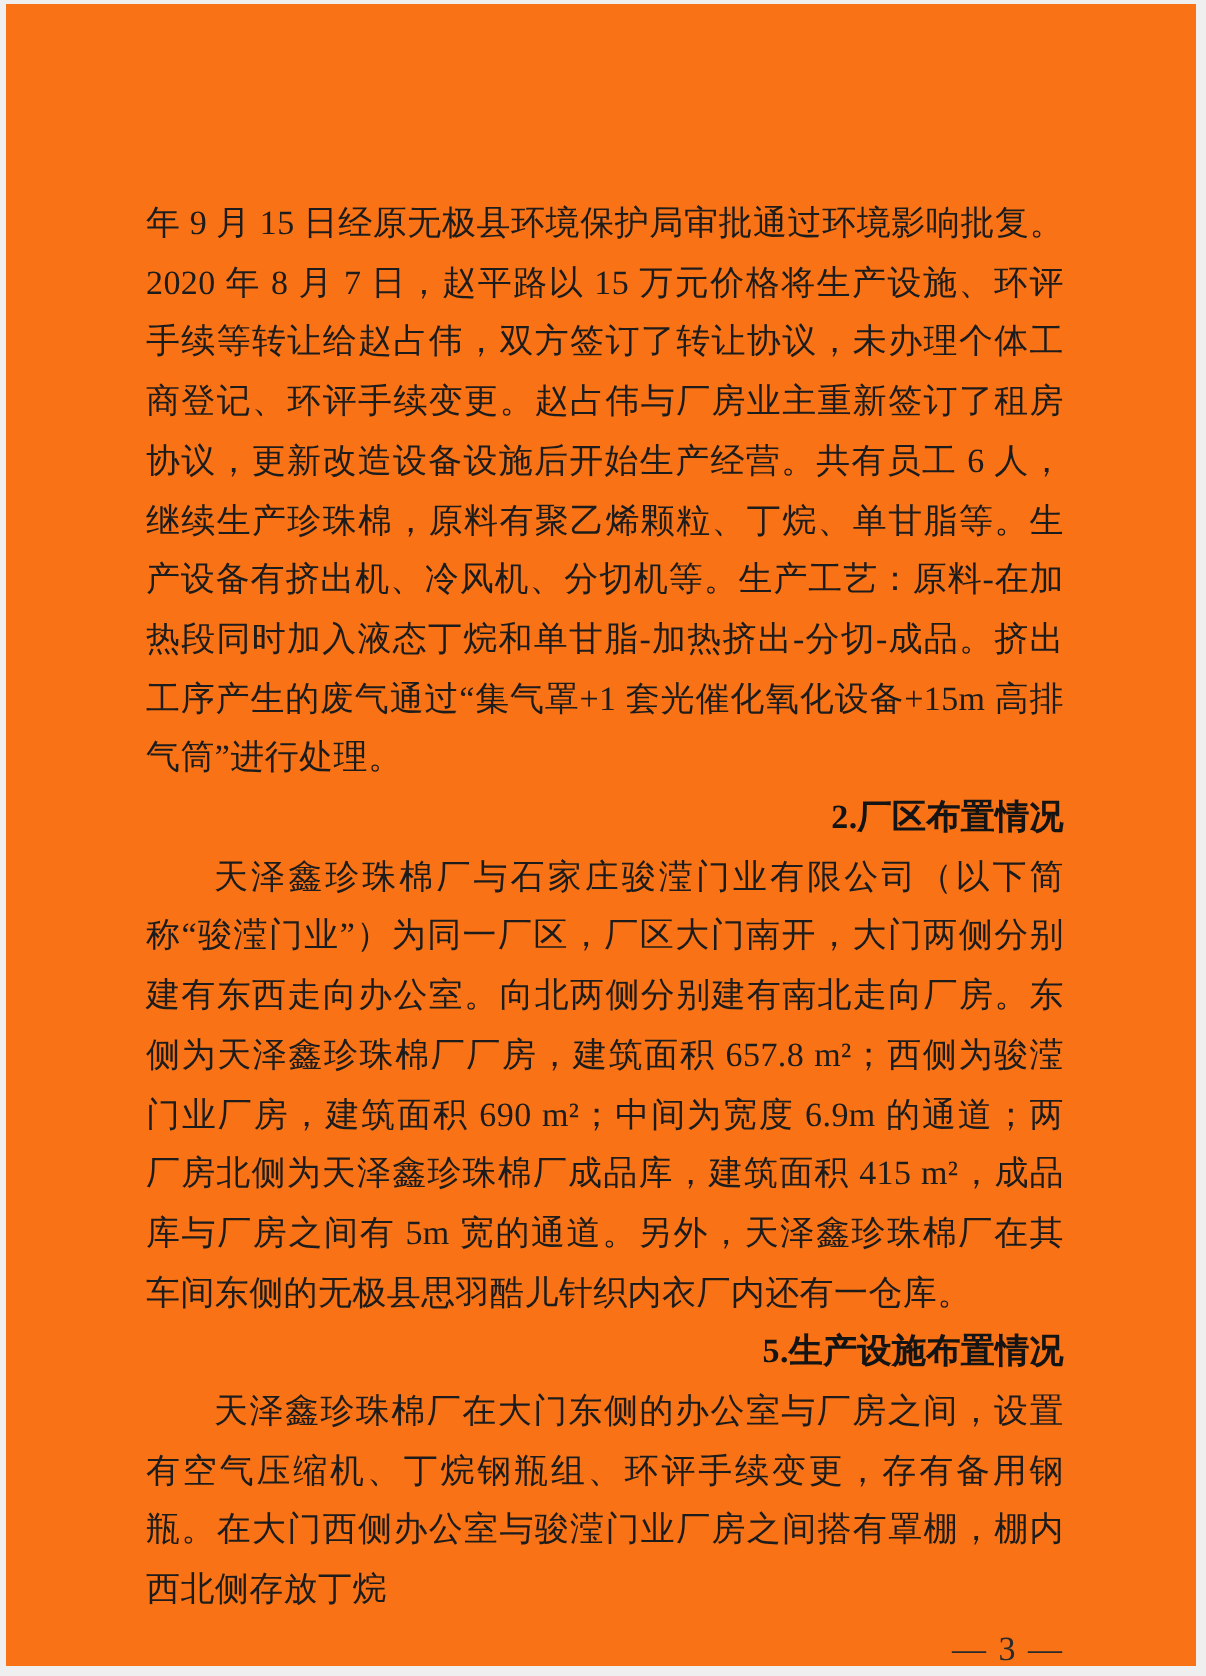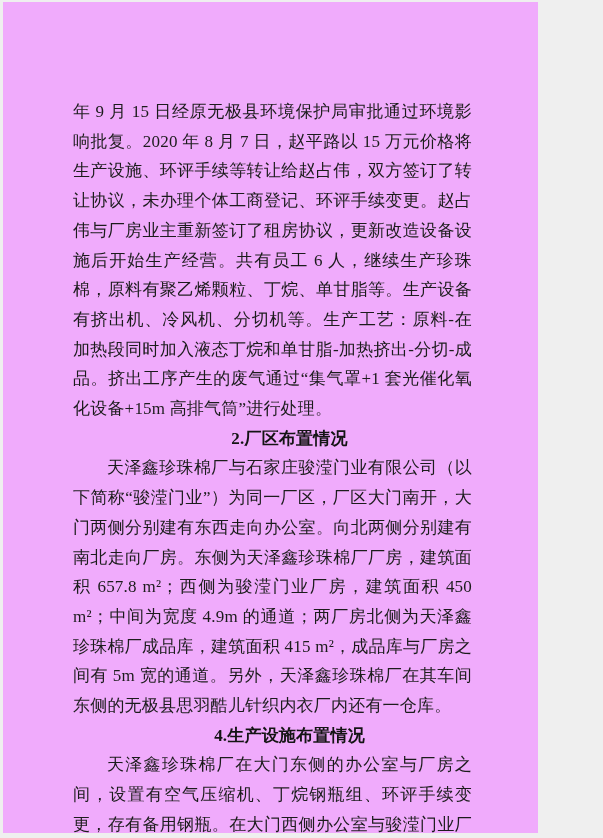--- a/index.html
+++ b/index.html
@@ -16,23 +16,23 @@
     position: relative;
     width: 603px;
     height: 838px;
     background: #efefef;
     overflow: hidden;
   }
   .page {
     position: absolute;
     top: 2px;
     left: 3px;
-    width: 535px;
+    width: 595px;
     height: 831px;
-    background: #f0abfc;
+    background: #f97316;
     overflow: hidden;
   }
   .content {
     padding: 95px 66px 0 70px;
     font-size: 17px;
     line-height: 29.7px;
     color: #1c1c1c;
     text-align: justify;
     letter-spacing: 0.2px;
   }
@@ -43,36 +43,36 @@
   .p-cont {
     text-indent: 0;
   }
   .p-indent {
     text-indent: 2em;
   }
   .heading {
     font-weight: bold;
     text-indent: 2em;
     color: #141414;
-    text-align: center;
+    text-align: right;
   }
   .pagenum {
     text-align: right;
     padding-right: 8px;
     color: #2a2a2a;
     letter-spacing: 1px;
   }
 </style>
 </head>
 <body>
 
 <div class="viewport">
   <div class="page">
     <div class="content">
       <p class="p-cont">年 9 月 15 日经原无极县环境保护局审批通过环境影响批复。2020 年 8 月 7 日，赵平路以 15 万元价格将生产设施、环评手续等转让给赵占伟，双方签订了转让协议，未办理个体工商登记、环评手续变更。赵占伟与厂房业主重新签订了租房协议，更新改造设备设施后开始生产经营。共有员工 6 人，继续生产珍珠棉，原料有聚乙烯颗粒、丁烷、单甘脂等。生产设备有挤出机、冷风机、分切机等。生产工艺：原料-在加热段同时加入液态丁烷和单甘脂-加热挤出-分切-成品。挤出工序产生的废气通过“集气罩+1 套光催化氧化设备+15m 高排气筒”进行处理。</p>
       <p class="heading">2.厂区布置情况</p>
-      <p class="p-indent">天泽鑫珍珠棉厂与石家庄骏滢门业有限公司（以下简称“骏滢门业”）为同一厂区，厂区大门南开，大门两侧分别建有东西走向办公室。向北两侧分别建有南北走向厂房。东侧为天泽鑫珍珠棉厂厂房，建筑面积 657.8 m²；西侧为骏滢门业厂房，建筑面积 450 m²；中间为宽度 4.9m 的通道；两厂房北侧为天泽鑫珍珠棉厂成品库，建筑面积 415 m²，成品库与厂房之间有 5m 宽的通道。另外，天泽鑫珍珠棉厂在其车间东侧的无极县思羽酷儿针织内衣厂内还有一仓库。</p>
-      <p class="heading">4.生产设施布置情况</p>
+      <p class="p-indent">天泽鑫珍珠棉厂与石家庄骏滢门业有限公司（以下简称“骏滢门业”）为同一厂区，厂区大门南开，大门两侧分别建有东西走向办公室。向北两侧分别建有南北走向厂房。东侧为天泽鑫珍珠棉厂厂房，建筑面积 657.8 m²；西侧为骏滢门业厂房，建筑面积 690 m²；中间为宽度 6.9m 的通道；两厂房北侧为天泽鑫珍珠棉厂成品库，建筑面积 415 m²，成品库与厂房之间有 5m 宽的通道。另外，天泽鑫珍珠棉厂在其车间东侧的无极县思羽酷儿针织内衣厂内还有一仓库。</p>
+      <p class="heading">5.生产设施布置情况</p>
       <p class="p-indent">天泽鑫珍珠棉厂在大门东侧的办公室与厂房之间，设置有空气压缩机、丁烷钢瓶组、环评手续变更，存有备用钢瓶。在大门西侧办公室与骏滢门业厂房之间搭有罩棚，棚内西北侧存放丁烷</p>
       <p class="pagenum">— 3 —</p>
     </div>
   </div>
 </div>
 
 </body></html>

